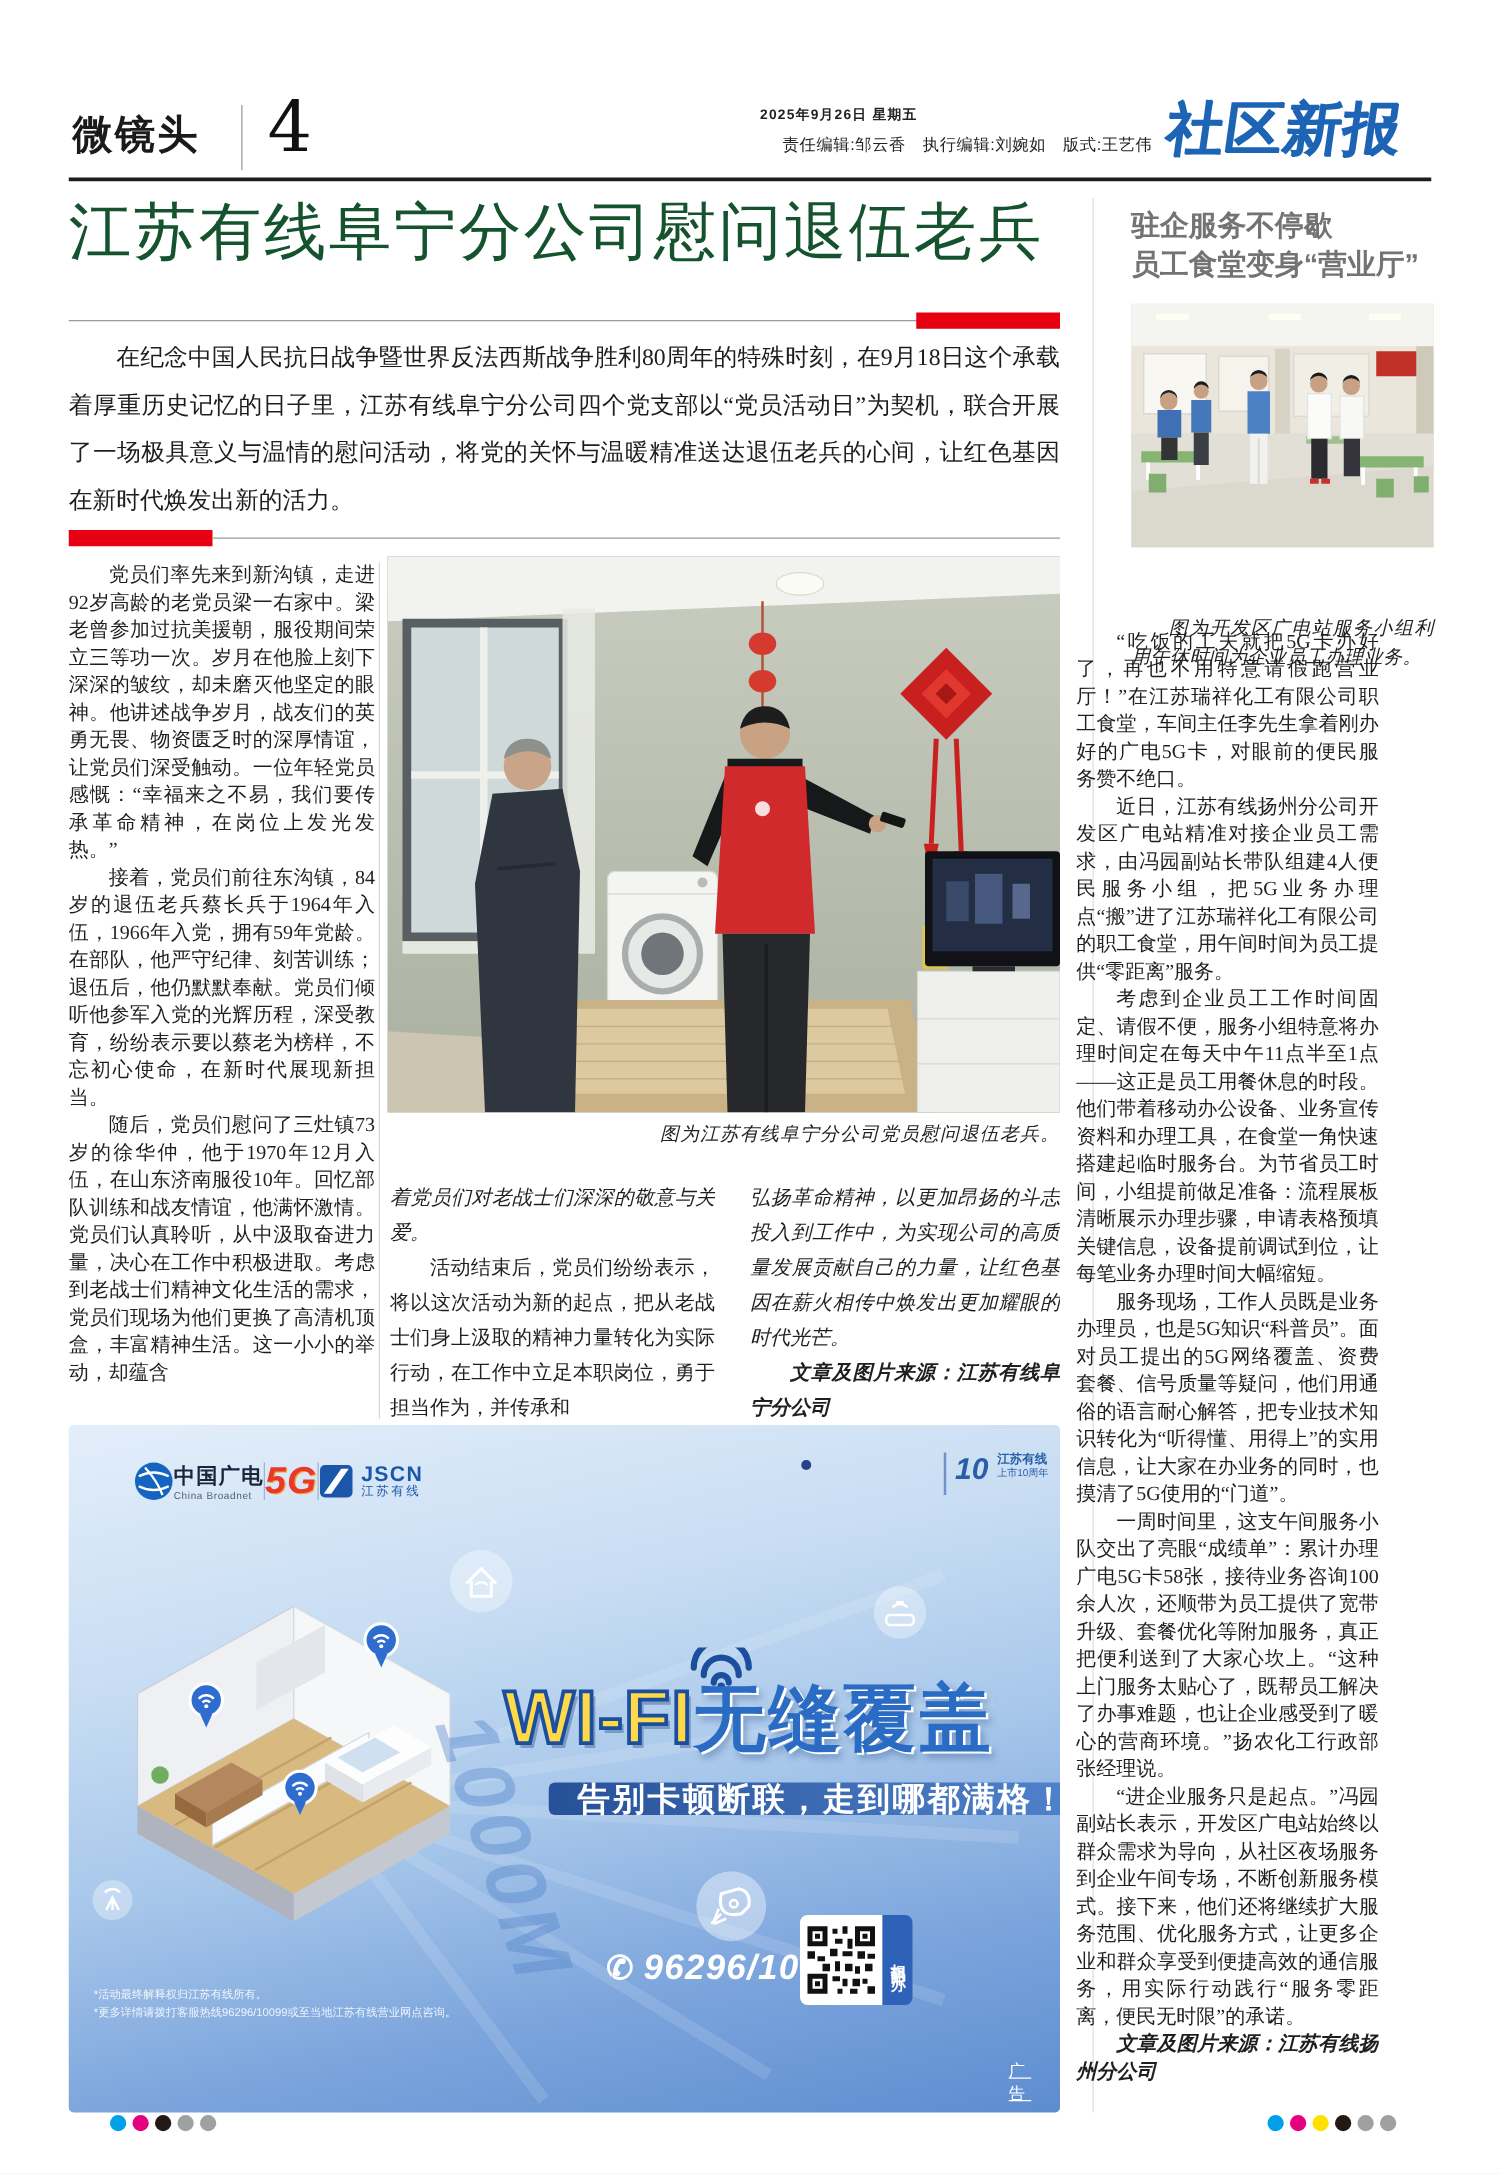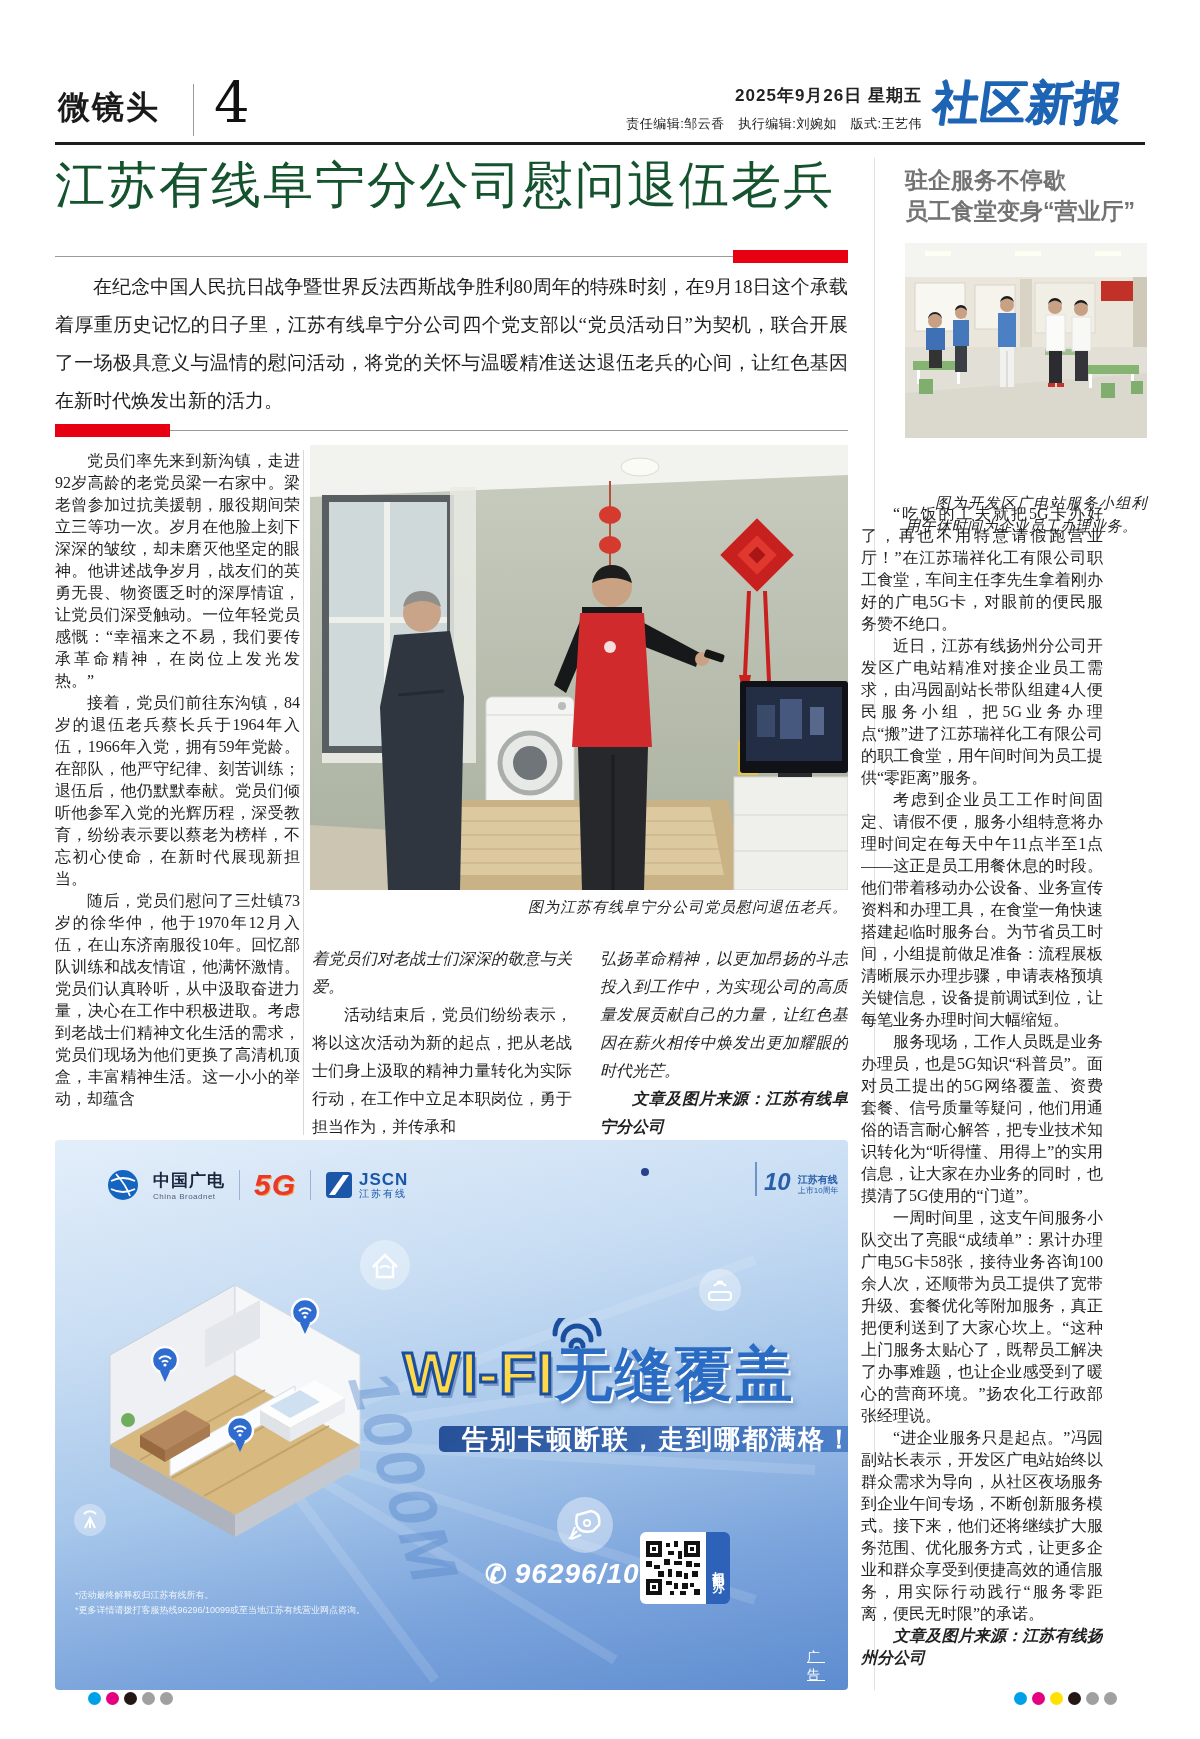--- a/index.html
+++ b/index.html
@@ -5,21 +5,21 @@
   html,body{margin:0;padding:0;background:#e8e8e8;}
   .page{position:relative;width:1200px;height:1739px;background:#ffffff;margin:0 auto;
         font-family:"Liberation Sans",sans-serif;overflow:hidden;}
   .abs{position:absolute;}
 
   
   .kicker{left:58px;top:86px;font-size:32px;font-weight:900;color:#1a1a1a;letter-spacing:2px;}
   .kicker-divider{left:193px;top:84px;width:1px;height:52px;background:#9a9a9a;}
   .pagenum{left:214px;top:70px;font-family:"DejaVu Serif","Liberation Serif",serif;font-size:56px;color:#111;}
   .meta{left:420px;top:84px;width:502px;text-align:right;color:#222;}
-  .meta .date{font-size:17px;font-weight:bold;letter-spacing:1px;}
+  .meta .date{font-size:11px;font-weight:bold;letter-spacing:1px;text-align:center;}
   .meta .editors{font-size:13px;margin-top:8px;letter-spacing:.5px;}
   .masthead{left:933px;top:72px;width:216px;height:64px;font-family:"DejaVu Serif","Liberation Serif",serif;
             font-weight:900;font-size:46px;color:#1e64b4;transform:skewX(-8deg);letter-spacing:1px;
             text-shadow:1px 1px 0 #1e64b4;white-space:nowrap;}
   .header-rule{left:55px;top:142px;width:1090px;height:3px;background:#1c1c1c;}
 
   
   .headline{left:55px;top:152px;width:793px;font-size:50px;font-weight:400;color:#14532d;
             letter-spacing:2px;white-space:nowrap;}
   .top-rule{left:55px;top:256px;width:680px;height:1px;background:#9a9a9a;}
@@ -47,31 +47,31 @@
   
   .sb-headline{left:905px;top:165px;width:245px;font-size:23px;font-weight:900;color:#737373;line-height:31px;}
   .sb-photo{left:905px;top:243px;width:242px;height:195px;overflow:hidden;background:#e7e3d8;}
   .sb-caption{left:905px;top:450px;width:242px;line-height:23px;text-align:justify;text-indent:2em;letter-spacing:.5px;margin-top:42px;}
   .sb-body{left:861px;top:503px;width:242px;height:1190px;overflow:hidden;}
 
   
   .ad{left:55px;top:1140px;width:793px;height:550px;border-radius:4px;overflow:hidden;
       background:linear-gradient(168deg,#e3eefa 0%,#c8ddf3 30%,#a6c6ea 55%,#7ba4dc 78%,#5d8ccf 100%);}
   .ad svg.ad-bg{position:absolute;left:0;top:0;}
-  .ad-logos{position:absolute;left:52px;top:28px;display:flex;align-items:center;gap:14px;}
+  .ad-logos{position:absolute;left:52px;top:28px;display:flex;align-items:center;}
   .brand-text .cn{font-size:17px;font-weight:900;color:#17263d;letter-spacing:1px;}
   .brand-text .en{font-size:8px;color:#51607a;letter-spacing:.5px;}
   .logo-div{width:1px;height:30px;background:#9db4d0;}
   .brand-5g{font-size:30px;font-weight:900;font-style:italic;color:#e8392b;
             text-shadow:1px 1px 0 #f7a23c;letter-spacing:1px;}
   .brand-jscn{display:flex;align-items:center;gap:6px;}
   .brand-jscn .jt{line-height:1.05;}
   .brand-jscn .jt .en{font-size:17px;font-weight:900;color:#1b57a8;letter-spacing:1px;}
   .brand-jscn .jt .cn{font-size:10px;color:#1b57a8;letter-spacing:2px;}
-  .ad-anniv{position:absolute;left:700px;top:22px;display:flex;gap:7px;align-items:flex-end;color:#2a5ea8;}
+  .ad-anniv{position:absolute;left:700px;top:22px;display:flex;gap:7px;align-items:flex-start;color:#2a5ea8;}
   .ad-anniv .bar{width:2px;height:34px;background:#6d93c8;}
   .ad-anniv .mark{font-size:24px;font-weight:900;font-style:italic;color:#2a5ea8;}
   .ad-anniv .tt{line-height:1.2;}
   .ad-anniv .l1{font-size:10px;font-weight:bold;}
   .ad-anniv .l2{font-size:8px;}
   .ad-wifi-arcs{position:absolute;left:492px;top:178px;}
   .ad-title{position:absolute;left:348px;top:196px;white-space:nowrap;}
   .ad-title .en{font-size:60px;font-weight:900;color:#ffd94a;-webkit-text-stroke:3px #1b4f9e;
                 text-shadow:3px 4px 0 rgba(20,60,120,.35);letter-spacing:1px;}
   .ad-title .cn{font-size:58px;font-weight:900;color:#2a6bc4;letter-spacing:2px;

